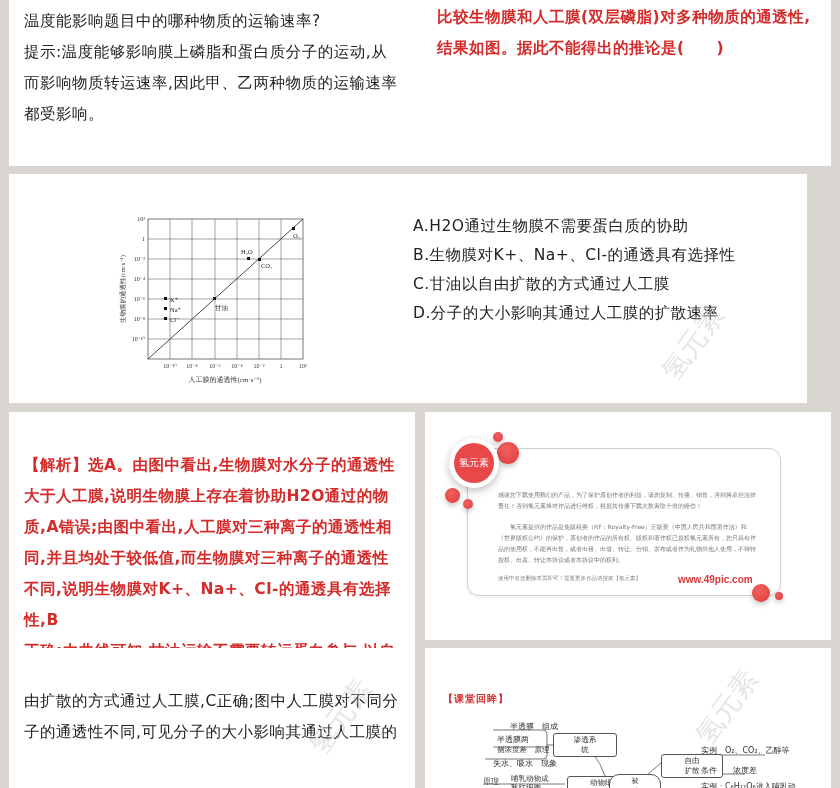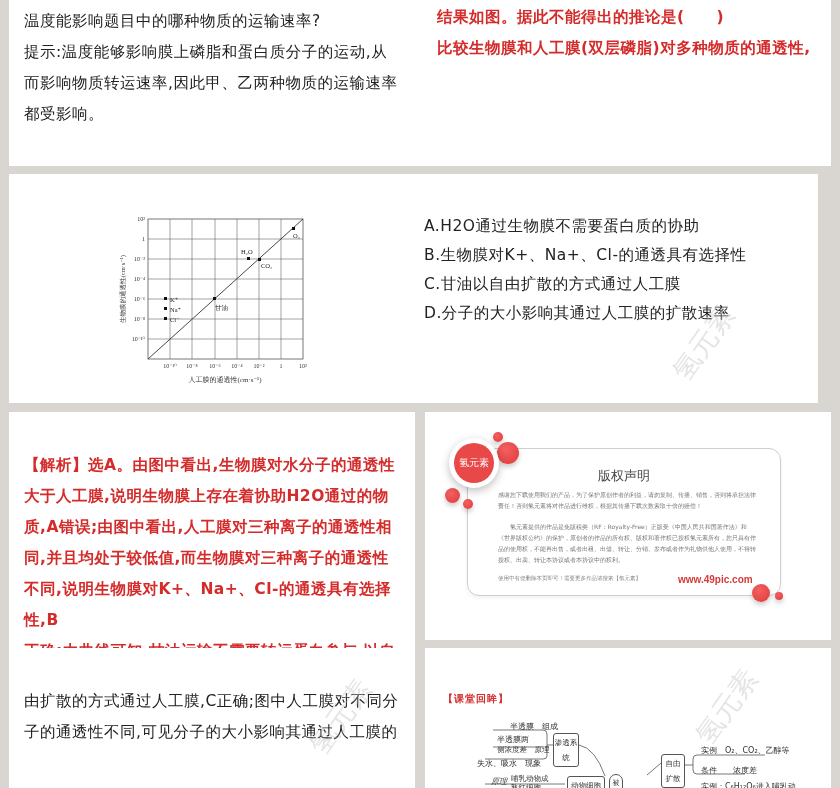--- a/index.html
+++ b/index.html
@@ -8,21 +8,21 @@
     background: #d9d5d1;
     position: relative;
     font-family: "DejaVu Serif", "Liberation Serif", serif;
   }
   .slide {
     position: absolute; background: #fff; overflow: hidden;
   }
   .s1 { left: 9px;   top: 0px;   width: 406px; height: 166px; padding-left: 41px; }
   .s2 { left: 425px; top: 0px;   width: 406px; height: 166px; }
   .s3 { left: 9px;   top: 174px; width: 406px; height: 229px; }
-  .s4 { left: 412px; top: 174px; width: 406px; height: 229px; }
+  .s4 { left: 401px; top: 174px; width: 406px; height: 229px; }
   .s5 { left: 9px;   top: 412px; width: 406px; height: 264px; }
   .s6 { left: 425px; top: 412px; width: 406px; height: 228px; }
   .s7 { left: 9px;   top: 648px; width: 406px; height: 140px; }
   .s8 { left: 425px; top: 648px; width: 406px; height: 140px; }
 
   .para {
     position: absolute; left: 15px; right: 10px;
     font-size: 15.5px; line-height: 31px; color: #222;
     letter-spacing: 0.5px;
     font-family: "DejaVu Sans", "Liberation Sans", sans-serif;
@@ -68,38 +68,38 @@
     background: #e84848; color: #fff; font-size: 10px; text-align: center; line-height: 40px;
     font-family: "DejaVu Sans", sans-serif;
   }
 
   
   .review-title {
     position: absolute; left: 18px; top: 44px; color: #d42b2b; font-size: 10px; font-weight: bold;
     font-family: "DejaVu Sans", sans-serif; letter-spacing: 1px;
   }
   .cm { position: absolute; font-size: 8px; color: #333; font-family: "DejaVu Sans", sans-serif; white-space: nowrap; }
-  .cm-box { position: absolute; border: 1px solid #555; border-radius: 3px; font-size: 7.5px; line-height: 15px; text-align: center; padding: 1px 0; font-family: "DejaVu Sans", sans-serif; color:#333; background:#fff; }
+  .cm-box { position: absolute; border: 1px solid #555; border-radius: 3px; font-size: 7.5px; line-height: 10px; text-align: center; padding: 1px 19px; font-family: "DejaVu Sans", sans-serif; color:#333; background:#fff; }
 </style>
 </head>
 <body>
 
 <div class="slide s1">
   <div class="para" style="top:6px;">
     <p>温度能影响题目中的哪种物质的运输速率?</p>
     <p>提示:温度能够影响膜上磷脂和蛋白质分子的运动,从</p>
     <p>而影响物质转运速率,因此甲、乙两种物质的运输速率</p>
     <p>都受影响。</p>
   </div>
 </div>
 
 <div class="slide s2">
   <div class="para red" style="top:2px; left:12px;">
+    <p>比较生物膜和人工膜(双层磷脂)对多种物质的通透性,</p>
     <p>结果如图。据此不能得出的推论是(　　)</p>
-    <p>比较生物膜和人工膜(双层磷脂)对多种物质的通透性,</p>
   </div>
 </div>
 
 <div class="slide s3">
   <div class="chart">
     <svg width="210" height="185" viewBox="0 0 210 185">
 
       <g stroke="#666" stroke-width="0.6" fill="none">
         <rect x="29" y="15" width="155" height="140" stroke="#555" stroke-width="0.8"></rect>
         <line x1="51" y1="15" x2="51" y2="155"></line>
@@ -174,21 +174,20 @@
     <p>大于人工膜,说明生物膜上存在着协助H2O通过的物</p>
     <p>质,A错误;由图中看出,人工膜对三种离子的通透性相</p>
     <p>同,并且均处于较低值,而生物膜对三种离子的通透性</p>
     <p>不同,说明生物膜对K+、Na+、Cl-的通透具有选择性,B</p>
     <p>正确;由曲线可知,甘油运输不需要转运蛋白参与,以自</p>
   </div>
 </div>
 
 <div class="slide s6">
   <div class="cr-box">
-    <div class="cr-title">版权声明</div>
     <div class="cr-text" style="top:40px;">感谢您下载使用我们的产品，为了保护原创作者的利益，请勿复制、传播、销售，否则将承担法律责任！否则氢元素将对作品进行维权，根据其传播下载次数索取十倍的赔偿！</div>
     <div class="cr-text" style="top:72px; text-indent:12px;">氢元素提供的作品是免版税类（RF：Royalty-Free）正版受《中国人民共和国著作法》和《世界版权公约》的保护，原创者的作品的所有权、版权和著作权已授权氢元素所有，您只具有作品的使用权，不能再出售，或者出租、出借、转让、分销、发布或者作为礼物供他人使用，不得转授权、出卖、转让本协议或者本协议中的权利。</div>
     <div class="cr-foot">使用中有侵删除本页即可！需要更多作品请搜索【氢元素】</div>
     <div class="cr-url">www.49pic.com</div>
   </div>
   <div class="dot" style="left:68px; top:20px; width:10px; height:10px;"></div>
   <div class="dot" style="left:72px; top:30px; width:22px; height:22px;"></div>
   <div class="dot" style="left:20px; top:76px; width:15px; height:15px;"></div>
   <div class="dot" style="left:38px; top:87px; width:10px; height:10px;"></div>
   <div class="logo-ring">
@@ -223,23 +222,23 @@
       <path d="M272 107 Q 268 107 268 111 L 268 122 Q 268 126 272 126"></path>
       <line x1="272" y1="107" x2="340" y2="107"></line>
       <line x1="272" y1="126" x2="320" y2="126"></line>
       <line x1="60" y1="136" x2="140" y2="136"></line>
     </g>
   </svg>
 
   <div class="cm" style="left:85px; top:73px;">半透膜　组成</div>
   <div class="cm" style="left:72px; top:86px;">半透膜两</div>
   <div class="cm" style="left:72px; top:97px; font-size:7.5px;">侧浓度差　原理</div>
-  <div class="cm" style="left:52px; top:110px;">失水、吸水　现象</div>
+  <div class="cm" style="left:68px; top:110px;">失水、吸水　现象</div>
   <div class="cm-box" style="left:128px; top:85px; width:24px;">渗透系统</div>
   <div class="cm-box" style="left:236px; top:106px; width:22px;">自由扩散</div>
   <div class="cm" style="left:276px; top:97px;">实例　O₂、CO₂、乙醇等</div>
   <div class="cm" style="left:276px; top:117px;">条件　　浓度差</div>
   <div class="cm" style="left:276px; top:133px;">实例：C₆H₁₂O₆进入哺乳动</div>
-  <div class="cm" style="left:66px; top:128px;font-style:italic;">原理</div>
+  <div class="cm" style="left:58px; top:128px;">原理</div>
   <div class="cm" style="left:86px; top:126px; font-size:7.5px; width:44px; white-space:normal; line-height:9px;">哺乳动物成熟红细胞</div>
   <div class="cm-box" style="left:142px; top:128px; width:36px;">动物细胞渗透吸水</div>
   <div class="cm-box" style="left:184px; top:126px; width:12px; border-radius:10px; height:20px; font-size:7px;">被动运输</div>
 </div>
 
 </body></html>

